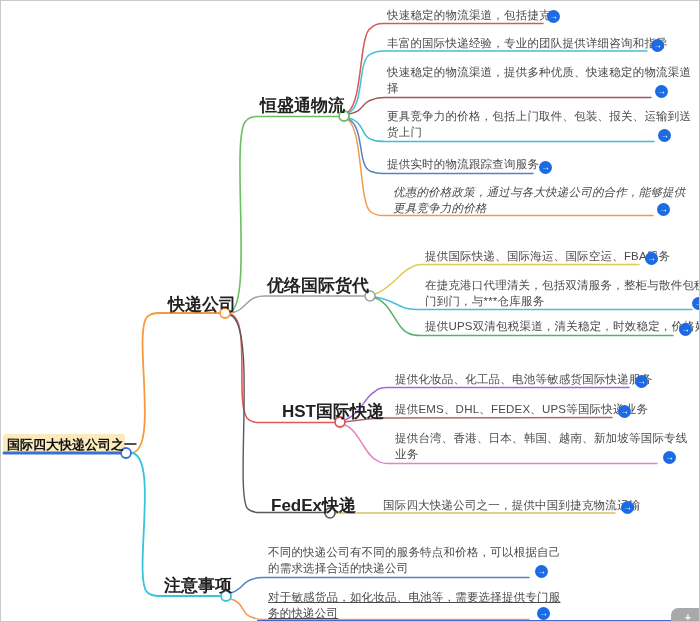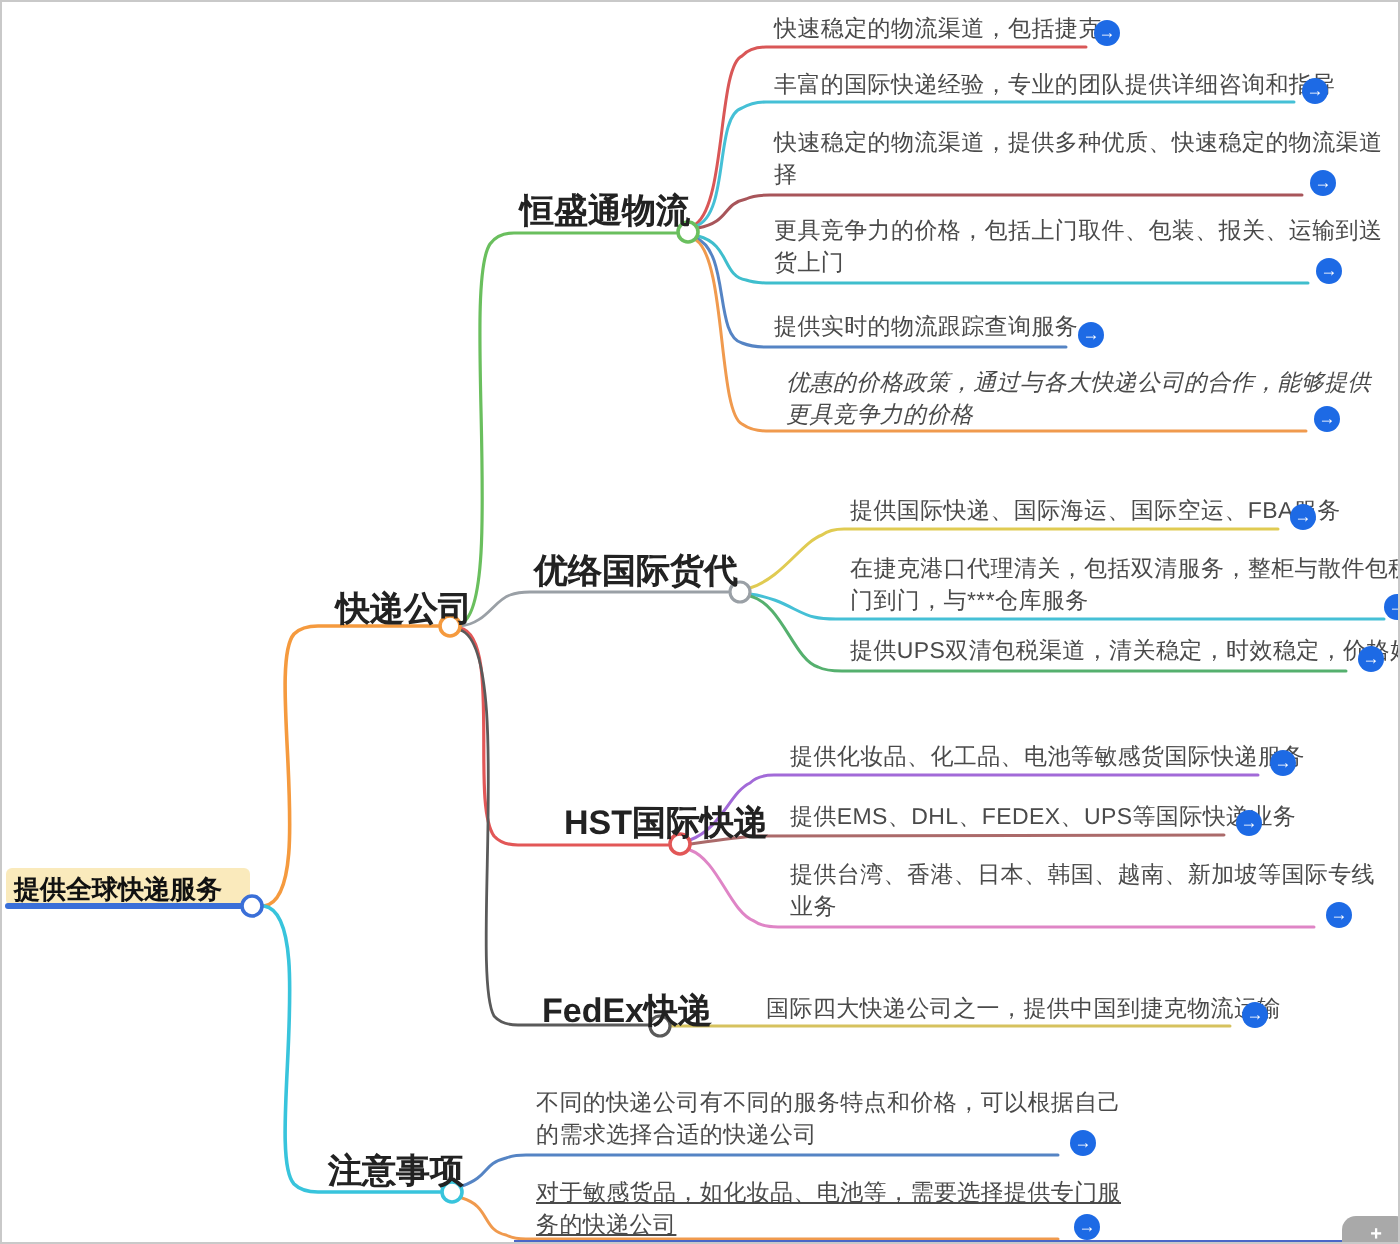--- a/index.html
+++ b/index.html
@@ -79,21 +79,21 @@
     <circle cx="224" cy="312" r="5" stroke-width="1.8" fill="#fff" stroke="#f59a3e"></circle>
     <circle cx="343" cy="115" r="5" stroke-width="1.8" fill="#fff" stroke="#6abf5e"></circle>
     <circle cx="369" cy="295" r="5" stroke-width="1.6" fill="#fff" stroke="#9aa0a6"></circle>
     <circle cx="339" cy="421" r="5" stroke-width="1.8" fill="#fff" stroke="#e25757"></circle>
     <circle cx="329" cy="512" r="5" stroke-width="1.6" fill="#fff" stroke="#5a5a5a"></circle>
     <circle cx="225" cy="595" r="5" stroke-width="1.8" fill="#fff" stroke="#38c4dc"></circle>
   </svg>
 
   <div class="txt-layer">
 
-    <div class="node-label root-label" style="left:6px;top:436px;">提供全球快递服务</div>
+    <div class="node-label root-label" style="left:6px;top:436px;">国际四大快递公司之一</div>
     <div class="node-label" style="left:157px;top:296px;margin-left:10px;">快递公司</div>
     <div class="node-label" style="left:259px;top:97px;">恒盛通物流</div>
     <div class="node-label" style="left:266px;top:277px;">优络国际货代</div>
     <div class="node-label" style="left:261px;top:403px;padding-left:20px;">HST国际快递</div>
     <div class="node-label" style="left:270px;top:497px;">FedEx快递</div>
     <div class="node-label" style="left:163px;top:577px;">注意事项</div>
 
     <div class="leaf" style="left:386px;top:6px;">快速稳定的物流渠道，包括捷克</div>
     <div class="leaf" style="left:386px;top:34px;">丰富的国际快递经验，专业的团队提供详细咨询和指导</div>
     <div class="leaf" style="left:386px;top:63px;">快速稳定的物流渠道，提供多种优质、快速稳定的物流渠道

